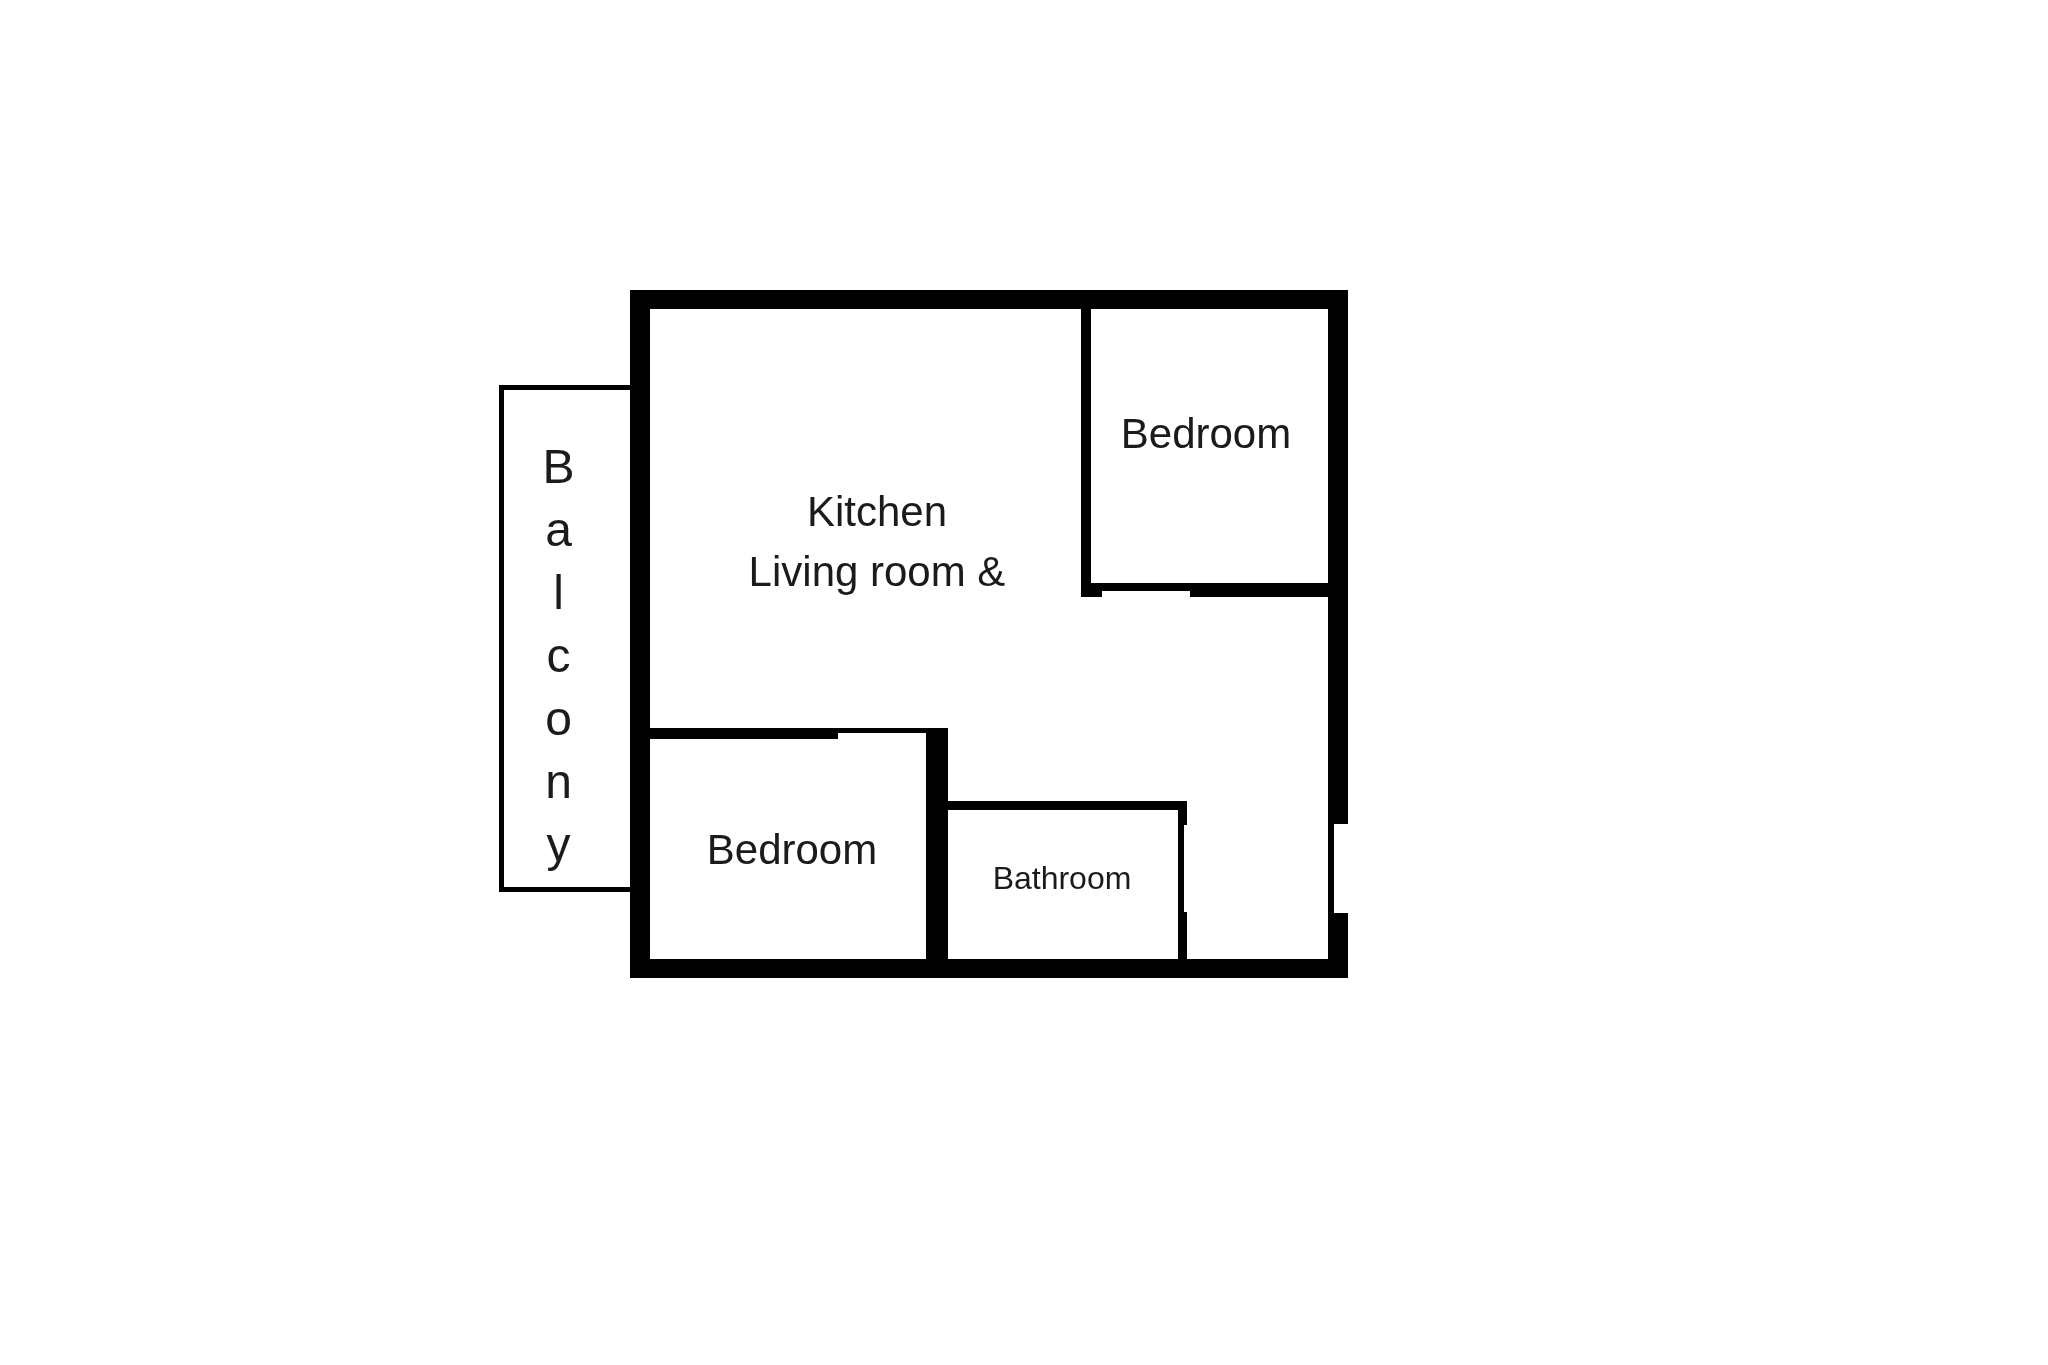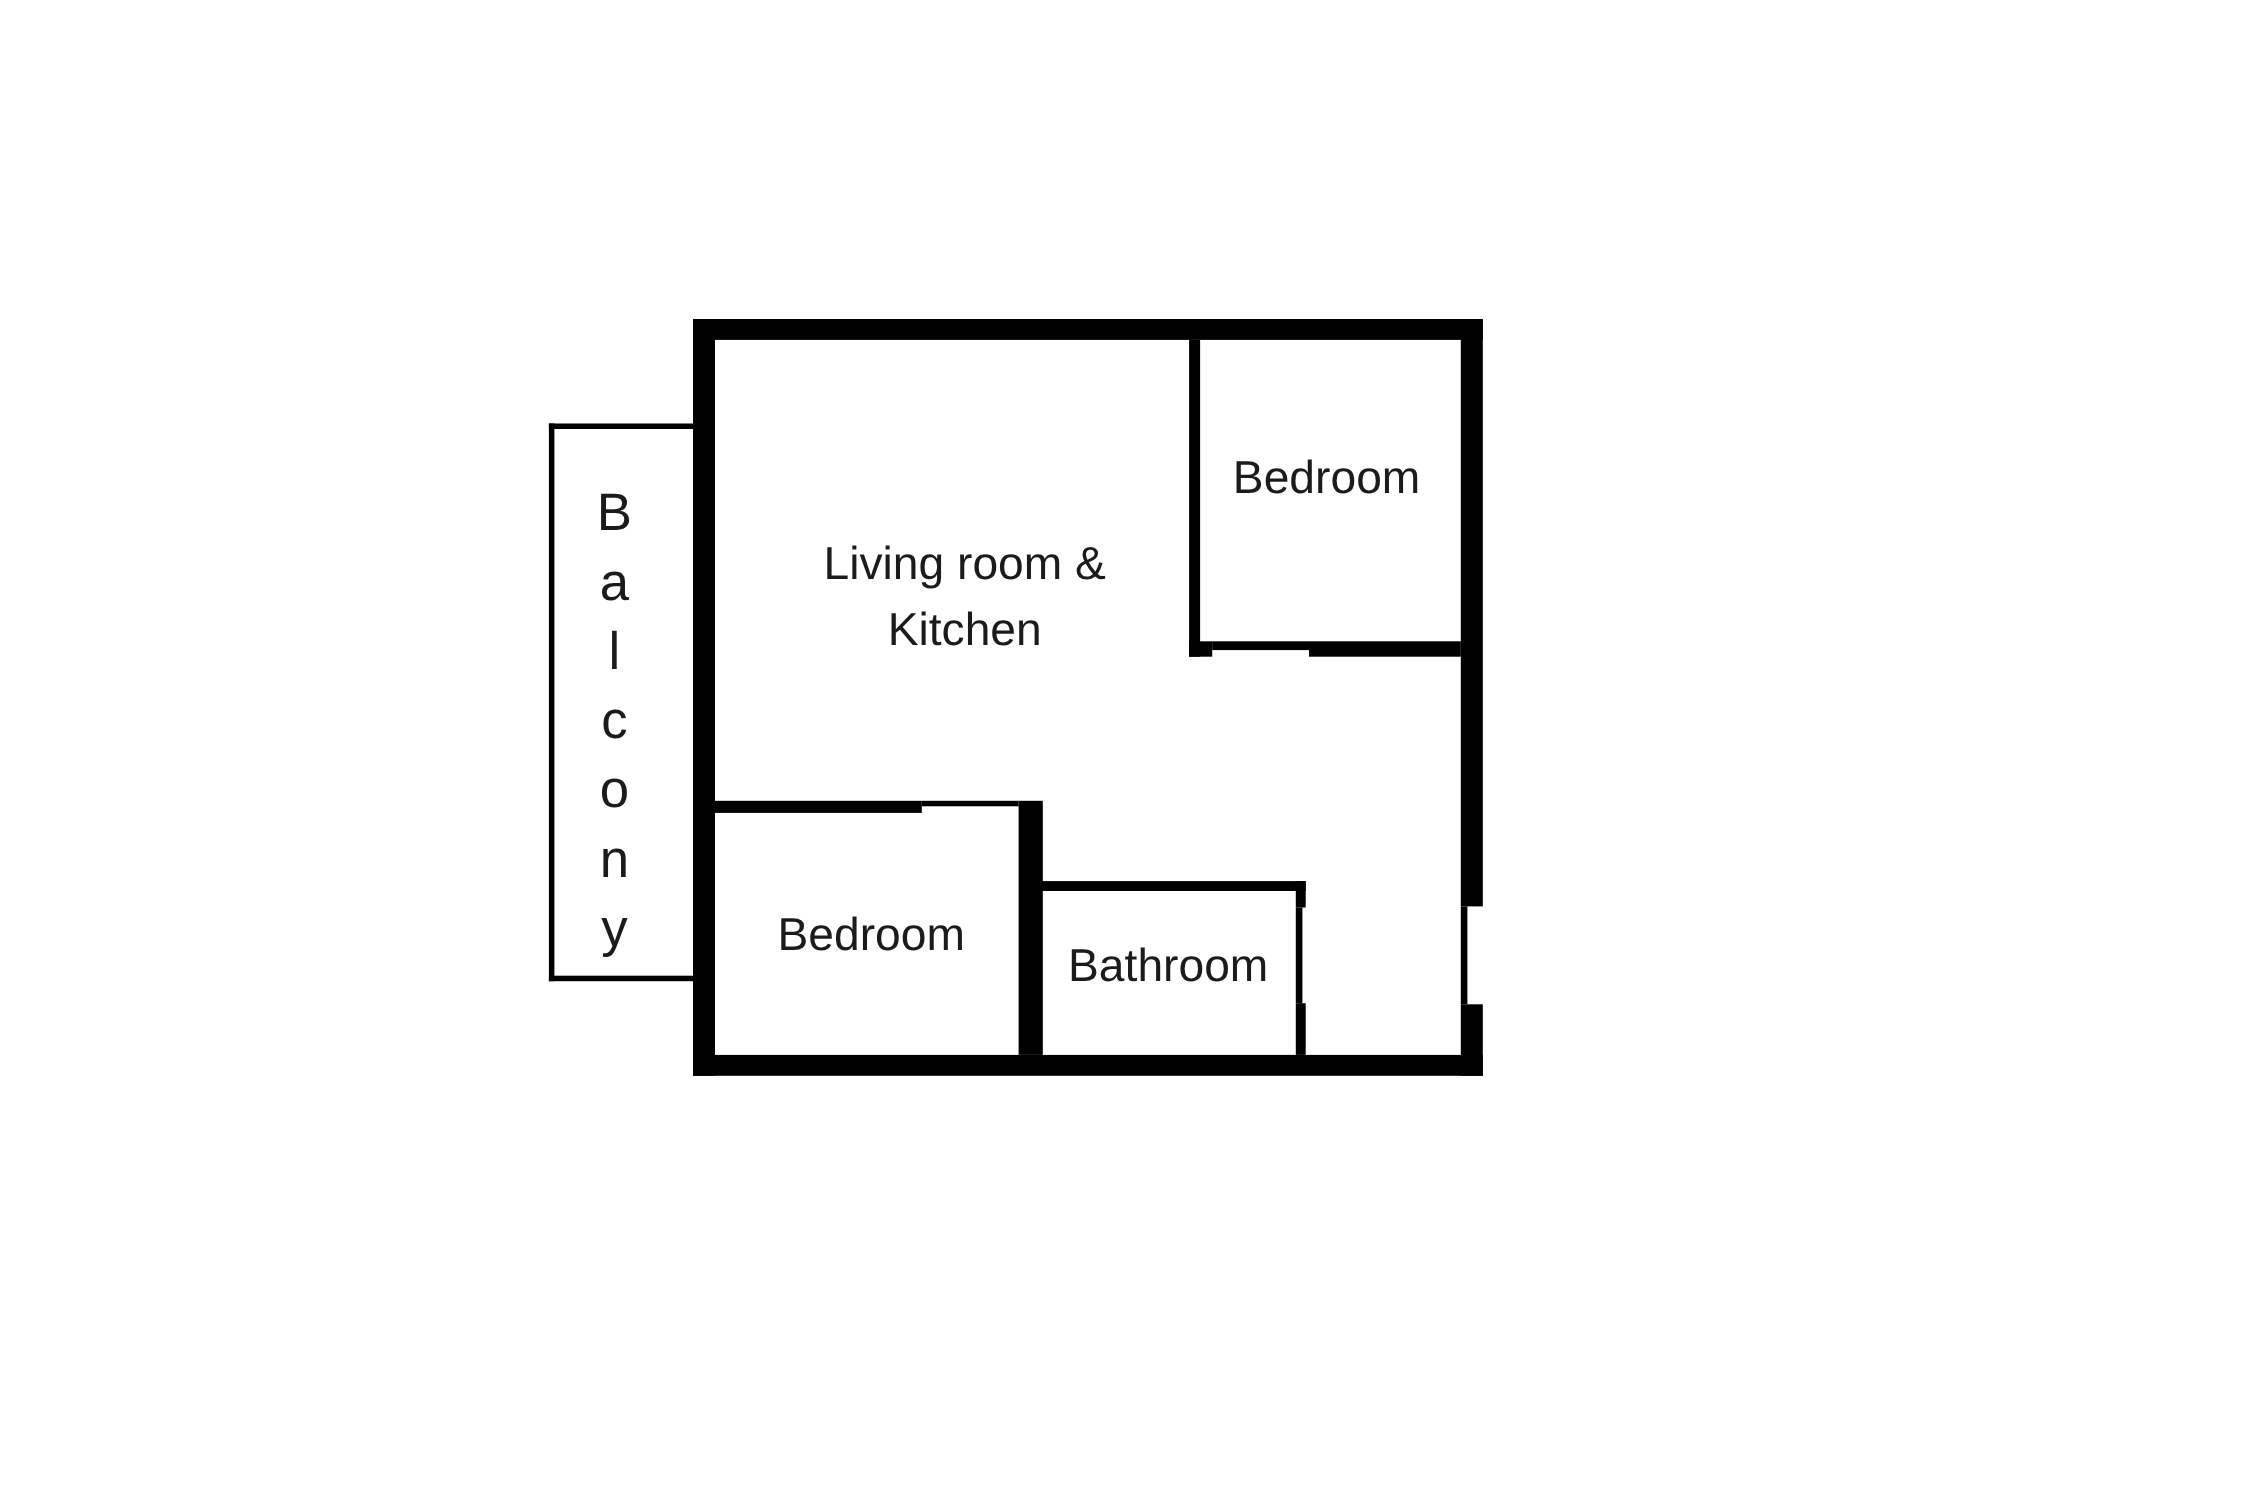--- a/index.html
+++ b/index.html
@@ -31,21 +31,21 @@
     position: absolute;
     color: #1b1b1b;
     text-align: center;
     white-space: nowrap;
   }
   .label-large {
     font-size: 42px;
     line-height: 60px;
   }
   .label-medium {
-    font-size: 42px;
+    font-size: 32px;
     line-height: 50px;
   }
   .label-vertical {
     font-size: 48px;
     line-height: 62px;
     letter-spacing: 10px;
     writing-mode: vertical-rl;
     text-orientation: upright;
     text-align: left;
   }
@@ -74,22 +74,22 @@
   <div class="wall" style="left:947px; top:801px; width:240px; height:9px;"></div>
   <div class="wall" style="left:1178px; top:801px; width:9px; height:24px;"></div>
   <div class="thin-line" style="left:1178px; top:825px; width:6px; height:87px;"></div>
   <div class="wall" style="left:1178px; top:912px; width:9px; height:47px;"></div>
 
   <div class="outline" style="left:499px; top:385px; width:5px; height:507px;"></div>
   <div class="outline" style="left:499px; top:385px; width:133px; height:5px;"></div>
   <div class="outline" style="left:499px; top:887px; width:133px; height:5px;"></div>
 
   <div class="room-label label-large" style="left:627px; top:482px; width:500px;">
+    <div>Kitchen</div>
     <div>Living room &amp;</div>
-    <div>Kitchen</div>
   </div>
 
   <div class="room-label label-large" style="left:1056px; top:404px; width:300px;">Bedroom</div>
 
   <div class="room-label label-large" style="left:642px; top:820px; width:300px;">Bedroom</div>
 
   <div class="room-label label-medium" style="left:942px; top:853px; width:240px;">Bathroom</div>
 
   <div class="room-label label-vertical" style="left:527px; top:440px; height:460px;">Balcony</div>
 

